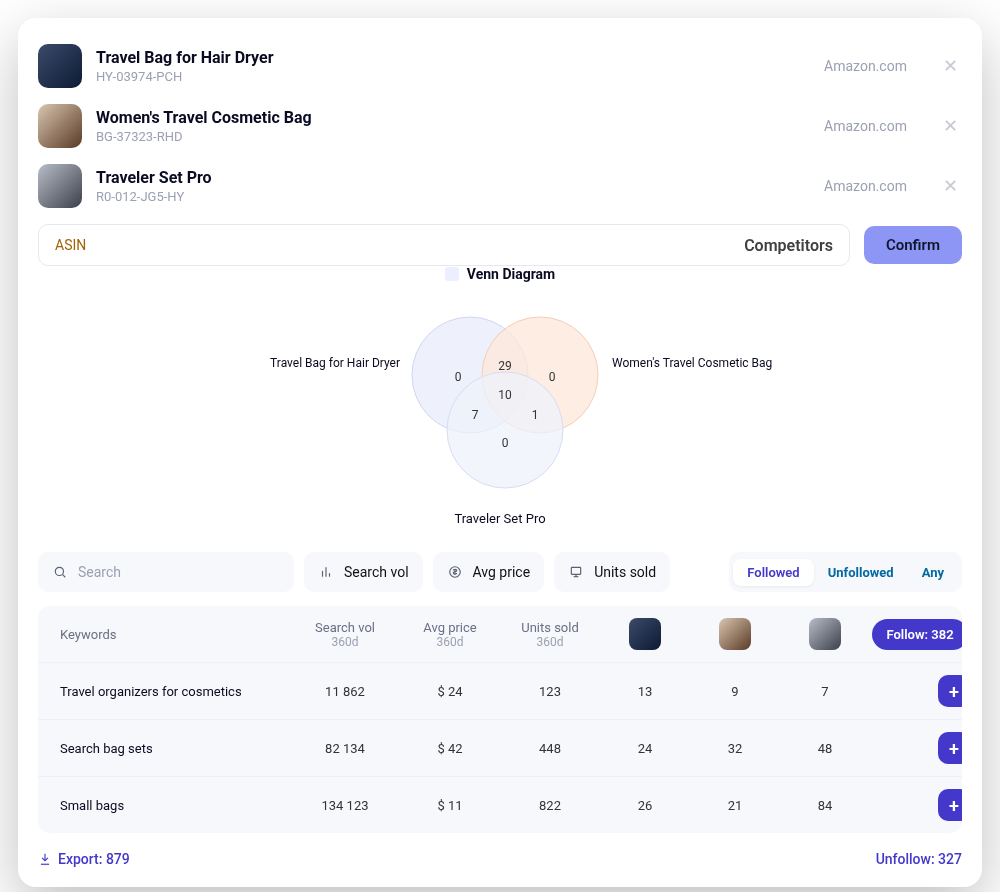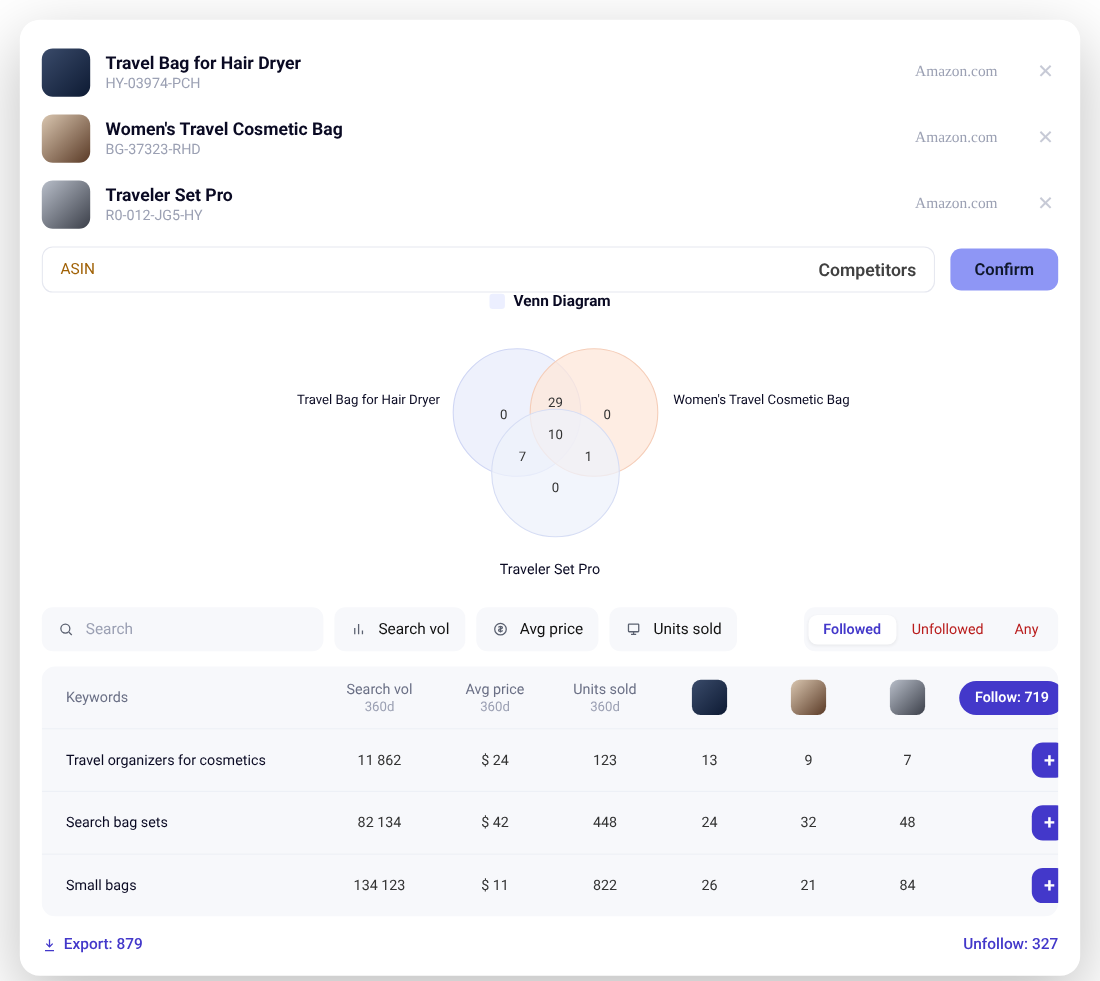--- a/index.html
+++ b/index.html
@@ -6,21 +6,21 @@
 body { background:#fff; padding:18px; color:#0a0a23; }
 .card { background:#fff; border-radius:18px; box-shadow:0 20px 60px rgba(0,0,0,0.25); padding:18px 20px 20px; width:964px; margin:auto; }
 
 .product-row { display:flex; align-items:center; gap:14px; padding:8px 0; }
 .thumb { width:44px; height:44px; border-radius:10px; background:linear-gradient(135deg,#3a4b6a,#0d1a33); flex:none; }
 .thumb.b2{ background:linear-gradient(135deg,#d9c6b0,#5a3a26);}
 .thumb.b3{ background:linear-gradient(135deg,#b8bec9,#3b3f49);}
 .prod-main{ flex:1; min-width:0;}
 .prod-title{ font-weight:700; font-size:16px; color:#0a0a23;}
 .prod-sku{ font-size:13px; color:#9ba0b3; margin-top:2px;}
-.marketplace{ font-size:14px; color:#9ba0b3; margin-right:18px;font-family:Liberation Serif, serif;}
+.marketplace{ font-size:14px; color:#9ba0b3; margin-right:18px;}
 .close-x{ color:#c7cad6; font-size:18px; line-height:1; cursor:pointer; padding:4px;}
 
 .asin-bar{ display:flex; align-items:center; gap:14px; margin-top:8px;}
 .asin-input{ flex:1; height:42px; border:1px solid #e6e8f0; border-radius:10px; display:flex; align-items:center; padding:0 16px; }
 .asin-placeholder{ color:#a16207; font-size:14px; flex:1;}
 .competitors{ color:#404040; font-weight:600; font-size:16px;}
 .confirm-btn{ background:#8e96f5; color:#0f172a; font-weight:600; font-size:15px; border:none; border-radius:10px; padding:10px 22px; cursor:pointer;}
 
 .venn-wrap{ text-align:center; }
 .venn-legend{ display:inline-flex; align-items:center; gap:8px; font-weight:700; font-size:14px;}
@@ -28,21 +28,21 @@
 .venn-svg{ display:block; margin:10px auto 0;}
 .venn-label{ font-size:12px; fill:#0a0a23;}
 .venn-num{ font-size:12px; fill:#333; text-anchor:middle;}
 .venn-bottom-label{ font-size:13px; text-align:center; margin-top:6px;}
 
 .filters{ display:flex; gap:10px; margin-top:26px; align-items:flex-start;}
 .pill{ background:#f7f8fb; border-radius:10px; height:40px; display:flex; align-items:center; gap:10px; padding:0 14px; font-size:14px; color:#111;}
 .pill.search{ flex:0 0 256px; color:#9ba0b3;}
 .pill .ficon{ width:16px;height:16px; display:inline-flex;align-items:center;justify-content:center; color:#5b6170;}
 .seg{ background:#f7f8fb; border-radius:10px; height:40px; display:flex; align-items:center; padding:4px;}
-.seg-item{ padding:6px 14px; font-size:13px; color:#b91c1c; border-radius:8px;}
+.seg-item{ padding:6px 14px; font-size:13px; color:#0369a1; border-radius:8px;font-weight:bold;}
 .seg-item.active{ background:#fff; color:#4338ca; font-weight:600; box-shadow:0 1px 3px rgba(0,0,0,0.06);}
 
 .tbl{ margin-top:14px; background:#f7f8fb; border-radius:12px; overflow:hidden;}
 .tbl-head, .tbl-row{ display:grid; grid-template-columns: 230px 110px 100px 100px 90px 90px 90px 100px; align-items:center; padding:12px 22px; font-size:13px;}
 .tbl-head{ color:#6a6f85; }
 .tbl-head .sub{ display:block; font-size:12px; color:#9ba0b3;}
 .tbl-head .cell{ text-align:center;}
 .tbl-head .cell:first-child{ text-align:left;}
 .tbl-row{ border-top:1px solid #edf0f6; color:#333;}
 .tbl-row .cell{ text-align:center;}
@@ -183,21 +183,21 @@
       <div class="cell"><span>Units sold</span><span class="sub">360d</span></div>
       <div class="cell">
           <div class="mini-thumb m1"></div>
         </div>
       <div class="cell">
           <div class="mini-thumb m2"></div>
         </div>
       <div class="cell">
           <div class="mini-thumb m3"></div>
         </div>
-      <div class="cell"><span class="follow-btn">Follow: 719</span></div>
+      <div class="cell"><span class="follow-btn">Follow: 382</span></div>
     </div>
 
     <div class="tbl-row">
       <div class="cell">Travel organizers for cosmetics</div>
       <div class="cell">11 862</div>
       <div class="cell">$ 24</div>
       <div class="cell">123</div>
       <div class="cell">13</div>
       <div class="cell">9</div>
       <div class="cell">7</div>

